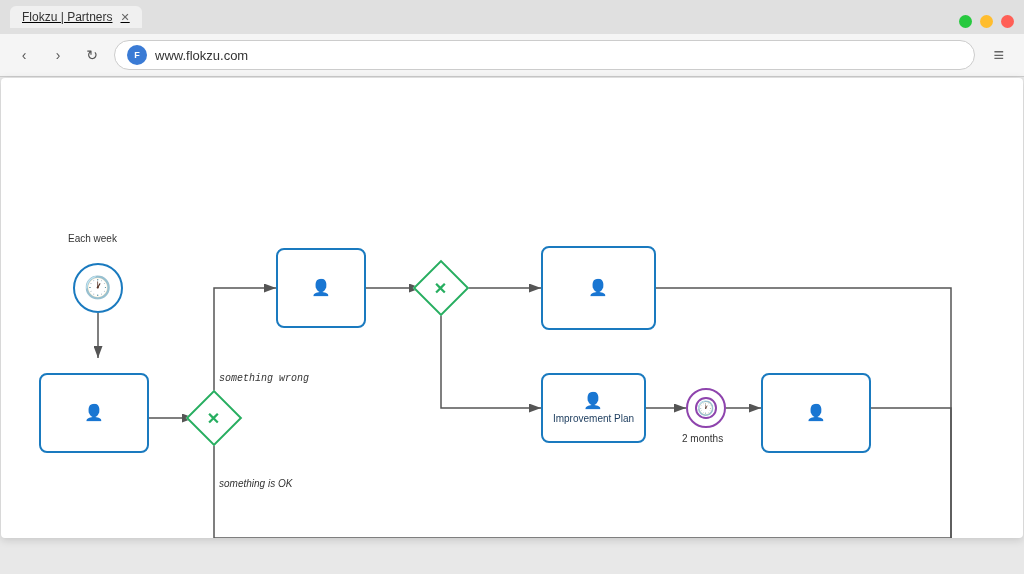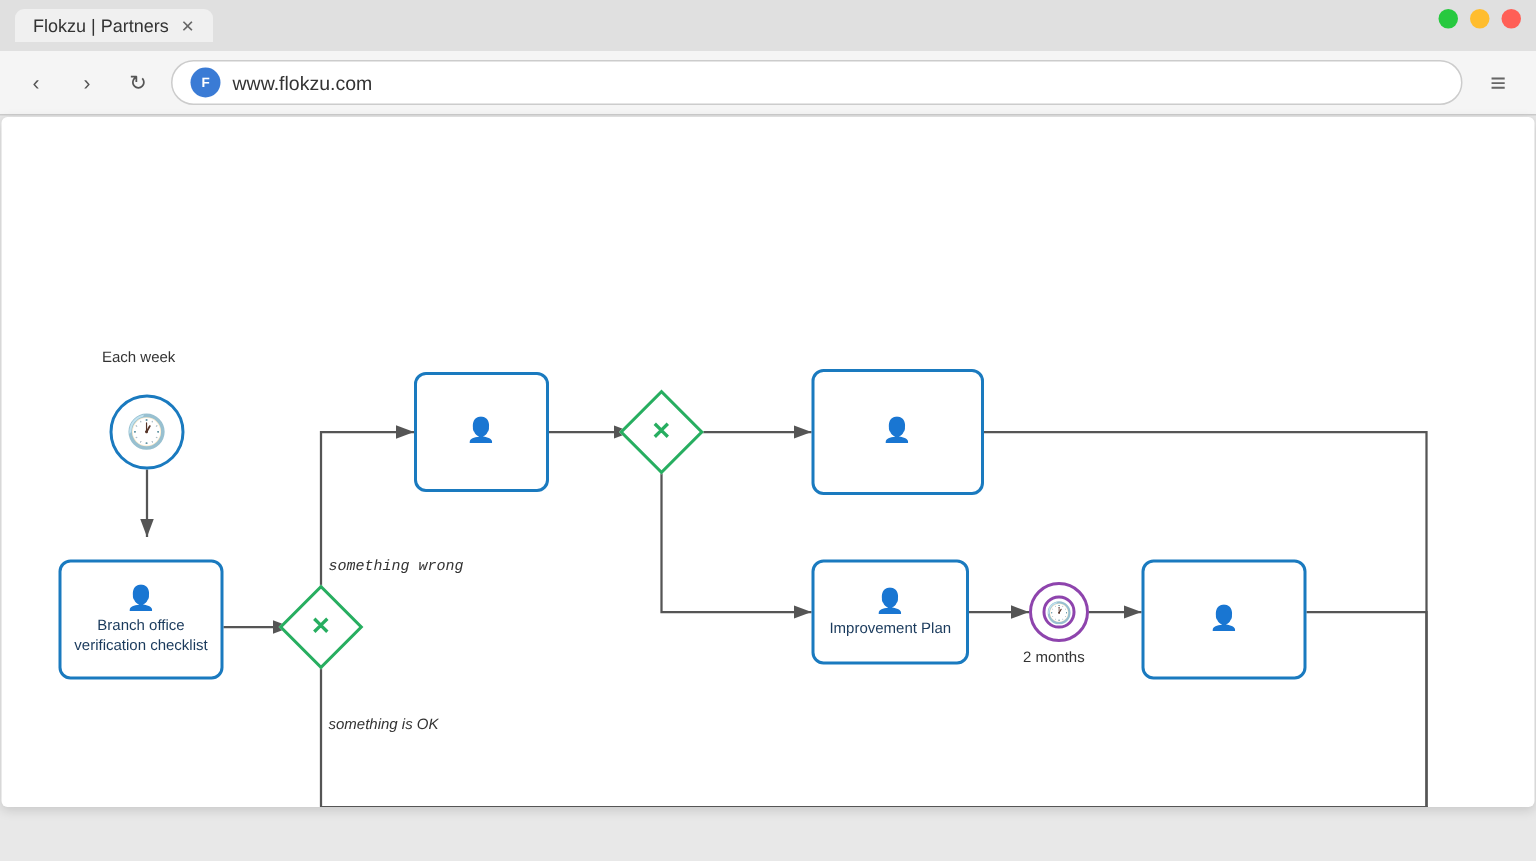--- a/index.html
+++ b/index.html
@@ -5,24 +5,25 @@
     * { box-sizing: border-box; margin: 0; padding: 0; }
     body { font-family: Arial, sans-serif; background: #e8e8e8; width: 1024px; height: 574px; overflow: hidden; }
 
     
     .browser-chrome {
       background: #f0f0f0;
       border-bottom: 1px solid #ccc;
     }
     .title-bar {
       display: flex;
-      align-items: flex-start;
+      align-items: flex-end;
       padding: 6px 10px;
       background: #e0e0e0;
       justify-content: space-between;
+      text-decoration: underline;
     }
     .tab {
       display: flex;
       align-items: center;
       background: #f0f0f0;
       border-radius: 6px 6px 0 0;
       padding: 4px 12px;
       font-size: 12px;
       color: #333;
       gap: 8px;
@@ -251,21 +252,20 @@
     </svg>
 
     <div class="label-text" style="left:67px;top:155px;">Each week</div>
 
     <div class="bpmn-event-start" style="left:72px;top:185px;width:50px;height:50px;">
       <div style="font-size:22px;color:#1a7abf;">🕐</div>
     </div>
 
     <div class="bpmn-task" style="left:38px;top:295px;width:110px;height:80px;">
       <div class="task-icon">👤</div>
-      <div class="task-label">Branch office verification checklist</div>
     </div>
 
     <div class="label-text" style="left:218px;top:295px;font-style:italic;font-family:Liberation Mono, monospace;">something wrong</div>
 
     <div class="bpmn-gateway" style="left:193px;top:320px;">
       <div class="gw-label">✕</div>
     </div>
 
     <div class="label-text" style="left:218px;top:400px;font-style:italic;">something is OK</div>
 

